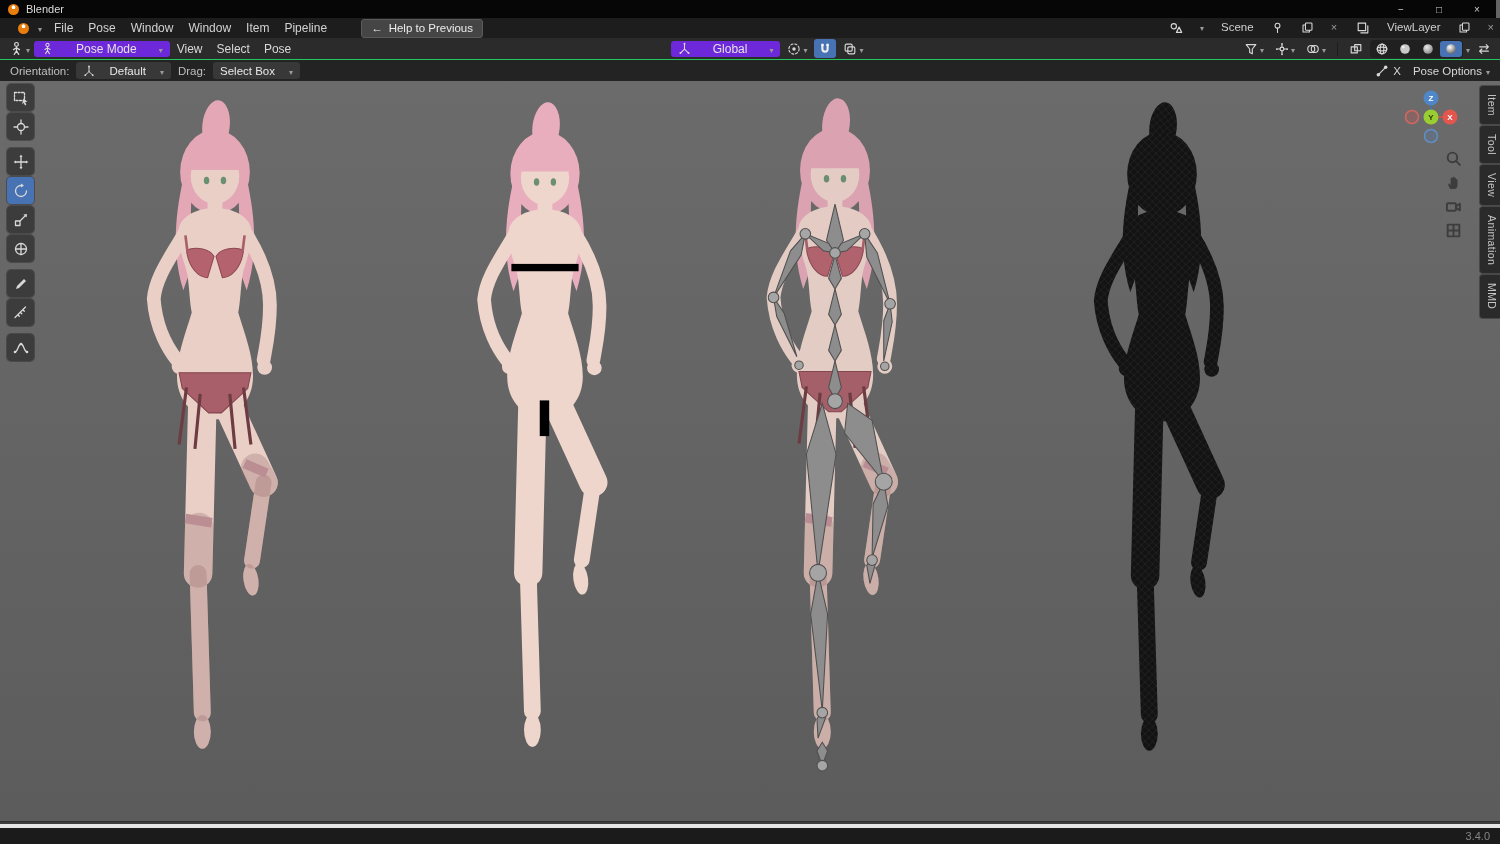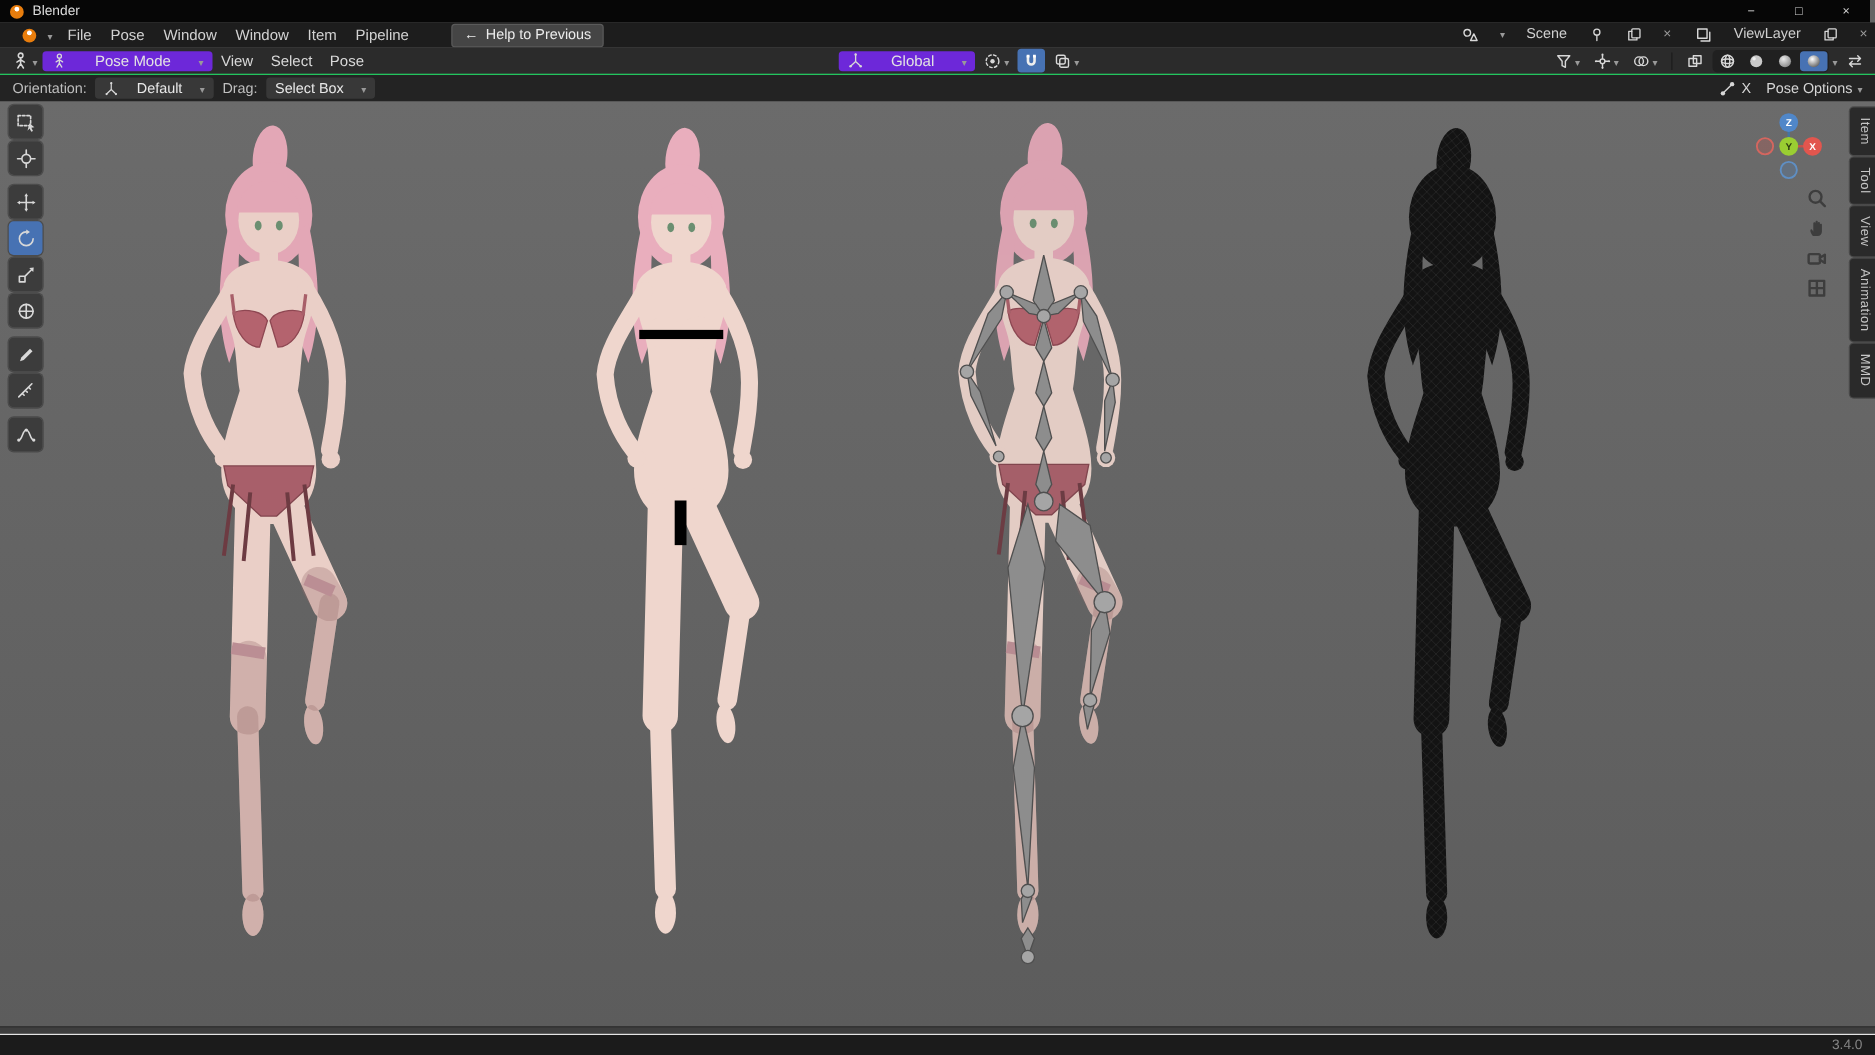--- a/index.html
+++ b/index.html
@@ -73,21 +73,21 @@
   .side-tabs{position:absolute;right:0;top:6px;display:flex;flex-direction:column;gap:2px;
              align-items:flex-end;z-index:10;}
   .side-tab{writing-mode:vertical-rl;background:#2a2a2a;color:#c6c6c6;font-size:10.5px;
             padding:8px 2px;width:16px;text-align:center;border-radius:3px 0 0 3px;
             box-shadow:0 0 0 1px rgba(0,0,0,.3);letter-spacing:.4px;}
 
   
   .bottomstrip{position:absolute;left:0;right:0;bottom:16px;height:6px;background:#3e3e3e;
                border-top:1px solid #2f2f2f;z-index:20;}
   .statusbar{position:absolute;left:0;right:0;bottom:0;height:16px;background:#1b1b1b;
-             border-top:1px solid #e5e5e5;color:#858585;font-size:11px;display:flex;
+             border-top:4px solid #e5e5e5;color:#858585;font-size:11px;display:flex;
              align-items:center;justify-content:flex-end;padding:0 10px;z-index:30;}
 
   .ic{stroke:#d8d8d8;fill:none;stroke-width:1.3;stroke-linecap:round;stroke-linejoin:round;}
   .icf{fill:#d8d8d8;stroke:none;}
   .icd{stroke:#3d3d3d;fill:none;stroke-width:1.8;stroke-linecap:round;stroke-linejoin:round;}
 </style>
 </head>
 <body>
 
 <div class="app">

